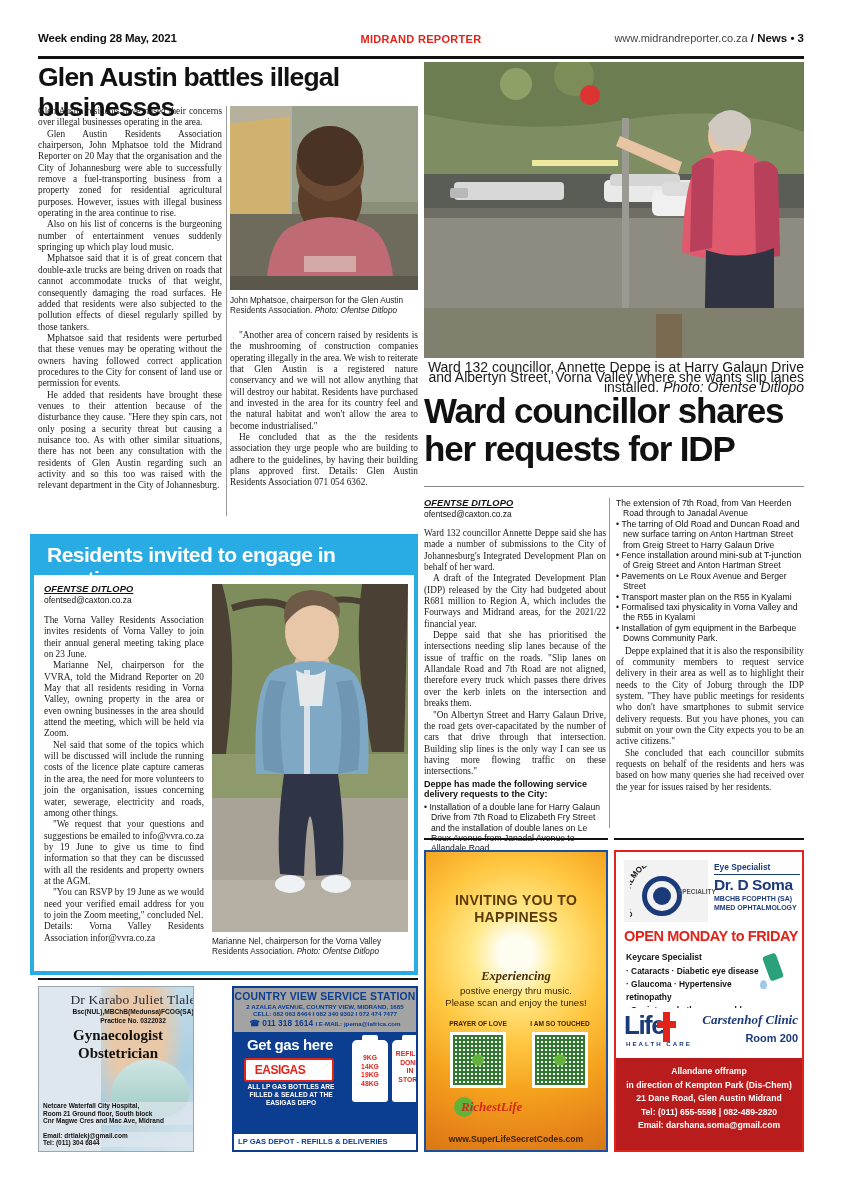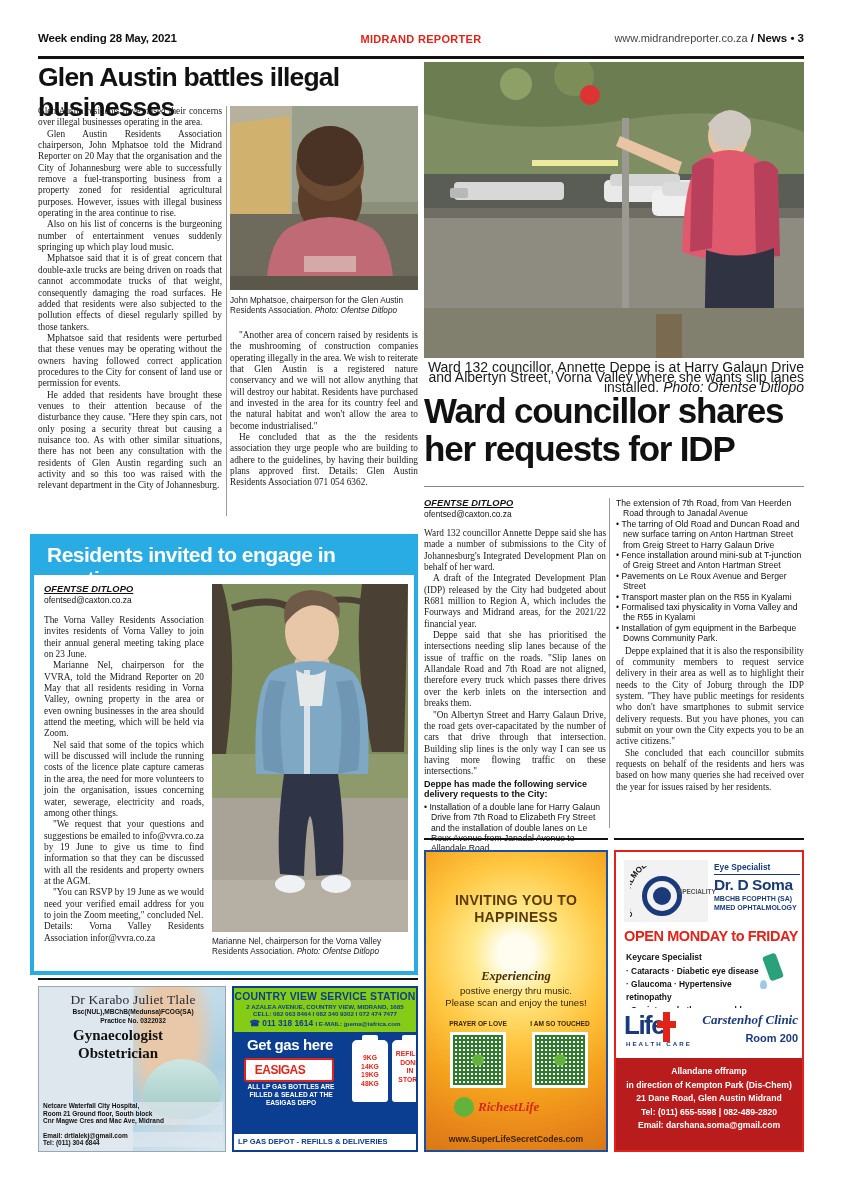--- a/index.html
+++ b/index.html
@@ -45,36 +45,36 @@
   .bluebar{position:absolute;left:34px;top:538px;width:380px;height:37px;background:#29ace3;}
   .bluebar span{position:absolute;left:13px;top:5px;font-family:"Liberation Sans",sans-serif;font-weight:bold;font-size:21px;letter-spacing:-0.5px;color:#fff;}
   .bb-c1{position:absolute;left:44px;top:584px;width:160px;}
   .bb-photo{position:absolute;left:212px;top:584px;width:196px;height:348px;overflow:hidden;background:#78725f;}
   .bb-cap{position:absolute;left:212px;top:937px;width:196px;font-family:"Liberation Sans",sans-serif;font-size:8.2px;line-height:9.8px;color:#1a1a1a;}
   .bb-cap i{font-style:italic;}
 
   
   .ad{position:absolute;box-sizing:border-box;overflow:hidden;}
   
-  .ad1{left:38px;top:986px;width:188px;height:166px;background:#dfe7ee;border:1px solid #9aa7b2;}
+  .ad1{left:38px;top:986px;width:156px;height:166px;background:#dfe7ee;border:1px solid #9aa7b2;}
   .ad1 .nm{position:absolute;left:4px;top:5px;width:180px;text-align:center;font-family:"Liberation Serif",serif;font-size:13.5px;color:#2a2a3a;letter-spacing:.2px;}
   .ad1 .deg{position:absolute;left:4px;top:21px;width:180px;text-align:center;font-family:"Liberation Sans",sans-serif;font-weight:bold;font-size:6.6px;color:#111;}
   .ad1 .prac{position:absolute;left:4px;top:30px;width:180px;text-align:center;font-family:"Liberation Sans",sans-serif;font-weight:bold;font-size:6.6px;color:#111;}
   .ad1 .t1{position:absolute;left:4px;top:40px;width:150px;text-align:center;font-family:"Liberation Serif",serif;font-weight:bold;font-size:15px;color:#111;}
   .ad1 .t2{position:absolute;left:4px;top:58px;width:150px;text-align:center;font-family:"Liberation Serif",serif;font-weight:bold;font-size:15px;color:#111;}
   .ad1 .face{position:absolute;right:0;top:0;width:92px;height:166px;background:
      radial-gradient(ellipse at 40% 30%, #e8c8a8 0 32%, rgba(232,200,168,0) 60%),
      linear-gradient(160deg,#cfe3ee 0%,#a9cde0 55%,#d9e8f0 100%);}
   .ad1 .mask{position:absolute;right:4px;top:72px;width:78px;height:60px;border-radius:50% 50% 45% 45%/60% 60% 40% 40%;background:linear-gradient(180deg,#cfe6e3 0%,#9dc9c4 100%);}
   .ad1 .addr{position:absolute;left:4px;bottom:26px;width:180px;font-family:"Liberation Sans",sans-serif;font-weight:bold;font-size:6.5px;line-height:7.6px;color:#111;background:rgba(223,231,238,.7);}
   .ad1 .cont{position:absolute;left:4px;bottom:4px;width:180px;font-family:"Liberation Sans",sans-serif;font-weight:bold;font-size:6.5px;line-height:7.6px;color:#111;background:rgba(223,231,238,.7);}
 
   
   .ad2{left:232px;top:986px;width:186px;height:166px;background:#0b3d91;border:2px solid #0b3d91;}
-  .ad2 .hdr{position:absolute;left:0;top:0;width:182px;height:44px;background:#84cc16;}
+  .ad2 .hdr{position:absolute;left:0;top:0;width:182px;height:44px;background:#a3a3a3;}
   .ad2 .hdr .t{position:absolute;left:0;top:3px;width:182px;text-align:center;font-family:"Liberation Sans",sans-serif;font-weight:bold;font-size:10.4px;color:#0b3d91;letter-spacing:.2px;}
   .ad2 .hdr .a{position:absolute;left:0;top:15px;width:182px;text-align:center;font-family:"Liberation Sans",sans-serif;font-weight:bold;font-size:6.2px;color:#0b3d91;}
   .ad2 .hdr .c{position:absolute;left:0;top:22px;width:182px;text-align:center;font-family:"Liberation Sans",sans-serif;font-weight:bold;font-size:6.2px;color:#0b3d91;}
   .ad2 .hdr .p{position:absolute;left:0;top:30px;width:182px;text-align:center;font-family:"Liberation Sans",sans-serif;font-weight:bold;font-size:8.4px;color:#0b3d91;}
   .ad2 .gg{position:absolute;left:4px;top:48px;width:104px;text-align:center;font-family:"Liberation Sans",sans-serif;font-weight:bold;font-size:15px;color:#fff;letter-spacing:-.4px;}
   .ad2 .easi{position:absolute;left:10px;top:70px;width:86px;height:20px;background:#fff;border:2px solid #e2231a;border-radius:3px;}
   .ad2 .easi span{position:absolute;left:0;top:3px;width:68px;text-align:center;font-family:"Liberation Sans",sans-serif;font-weight:bold;font-size:12px;color:#e2231a;letter-spacing:-.5px;}
   .ad2 .note{position:absolute;left:2px;top:95px;width:110px;text-align:center;font-family:"Liberation Sans",sans-serif;font-weight:bold;font-size:6.6px;line-height:8px;color:#fff;}
   .ad2 .cyl{position:absolute;top:52px;width:36px;height:62px;background:#fff;border-radius:5px 5px 3px 3px;}
   .ad2 .cyl.c1{left:118px;} .ad2 .cyl.c2{left:158px;}
@@ -93,21 +93,21 @@
   .ad3 .lab.l1{left:14px;} .ad3 .lab.l2{left:96px;}
   .ad3 .qr{position:absolute;top:180px;width:56px;height:56px;background:#fff;padding:3px;box-sizing:border-box;}
   .ad3 .qr.q1{left:24px;} .ad3 .qr.q2{left:106px;}
   .ad3 .qr .m{width:100%;height:100%;background:
      repeating-linear-gradient(90deg,#2f7a2f 0 2px,transparent 2px 4px),
      repeating-linear-gradient(0deg,#2f7a2f 0 2px,transparent 2px 4px);
      position:relative;}
   .ad3 .qr .m:after{content:"";position:absolute;left:38%;top:38%;width:24%;height:24%;border-radius:50%;background:#63b23c;}
   .ad3 .logo{position:absolute;left:28px;top:244px;width:128px;height:22px;}
   .ad3 .logo .leaf{position:absolute;left:0;top:1px;width:20px;height:20px;border-radius:50%;background:#63b23c;}
-  .ad3 .logo .txt{position:absolute;left:24px;top:3px;font-family:"Liberation Serif",serif;font-weight:bold;font-style:italic;font-size:13px;color:#d42b1a;}
+  .ad3 .logo .txt{position:absolute;left:7px;top:3px;font-family:"Liberation Serif",serif;font-weight:bold;font-style:italic;font-size:13px;color:#d42b1a;}
   .ad3 .url{position:absolute;left:0;bottom:6px;width:180px;text-align:center;font-family:"Liberation Sans",sans-serif;font-weight:bold;font-size:8.6px;color:#3a2403;}
 
   
   .ad4{left:614px;top:850px;width:190px;height:302px;border:2px solid #e2231a;background:#fff;}
   .ad4 .logobox{position:absolute;left:8px;top:8px;width:84px;height:62px;background:#f2f2f2;}
   .ad4 .eyeicon{position:absolute;left:18px;top:16px;width:40px;height:40px;}
   .ad4 .eyeicon .ring{position:absolute;left:0;top:0;width:40px;height:40px;border:5px solid #1b3a7a;border-radius:50%;box-sizing:border-box;}
   .ad4 .eyeicon .pupil{position:absolute;left:11px;top:11px;width:18px;height:18px;border-radius:50%;background:#1b3a7a;}
   .ad4 .arc{position:absolute;left:6px;top:6px;width:80px;height:56px;font-family:"Liberation Sans",sans-serif;font-weight:bold;font-size:6px;color:#111;}
   .ad4 .spec{position:absolute;left:54px;top:28px;font-family:"Liberation Sans",sans-serif;font-weight:bold;font-size:6.4px;color:#555;}

